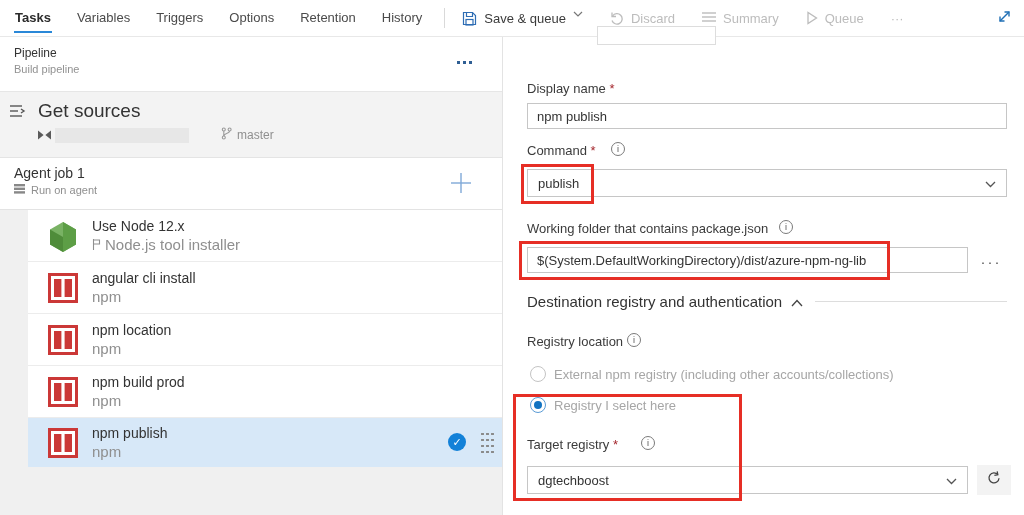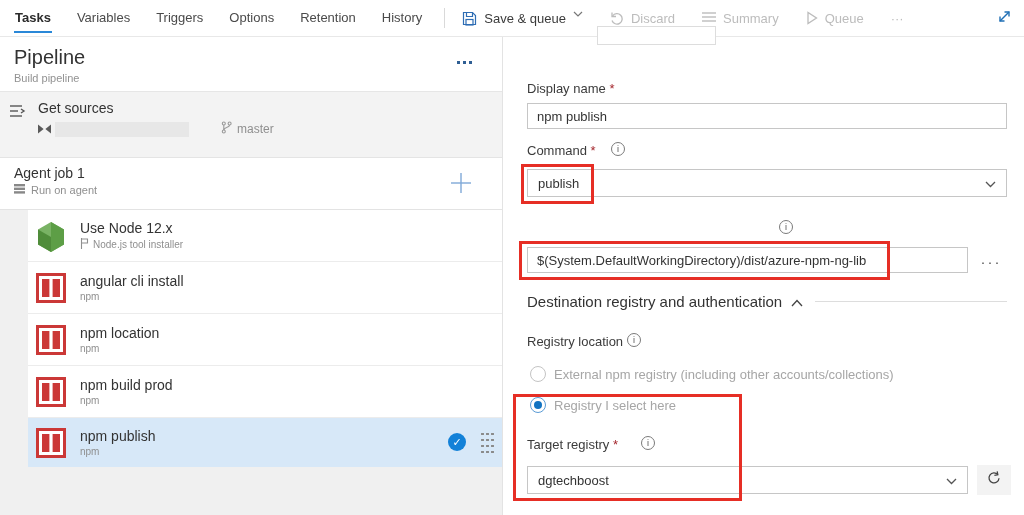--- a/index.html
+++ b/index.html
@@ -18,44 +18,44 @@
   .tb-item { display:flex; align-items:flex-start; gap:7px; font-size:13px; margin-right:27px; white-space:nowrap; cursor:pointer; }
   .tb-item.enabled { color:#3b3b3b; }
   .tb-item.disabled { color:#bcbcbc; cursor:default; }
   .tb-item svg { display:block; }
   .expand-btn { margin-left:auto; margin-right:12px; cursor:pointer; }
 
   
   .left { position:absolute; top:37px; left:0; width:503px; height:478px; background:#f0f0f0;
           border-right:1px solid #e3e3e3; }
   .pipeline-head { height:55px; background:#fff; border-bottom:1px solid #e6e6e6; position:relative; padding:9px 0 0 14px; }
-  .ph-title { font-size:20px; color:#333; }
+  .ph-title { font-size:12px; color:#333; }
   .ph-sub { font-size:11px; color:#929292; margin-top:3px; }
   .ph-menu { position:absolute; right:27px; top:21px; display:flex; gap:3px; cursor:pointer; padding:3px; }
   .ph-menu i { width:3px; height:3px; background:#2f5f94; display:block; }
 
   .get-sources { height:66px; background:#f3f3f3; border-bottom:1px solid #e4e4e4; position:relative; padding:8px 0 0 38px; }
   .gs-icon { position:absolute; left:9px; top:12px; }
-  .gs-title { font-size:14px; color:#333; }
+  .gs-title { font-size:19px; color:#333; }
   .gs-line2 { display:flex; align-items:center; margin-top:4px; gap:4px; }
   .redacted { width:134px; height:15px; background:#e7e7e7; }
   .gs-branch { display:flex; align-items:center; gap:5px; margin-left:28px; }
   .gs-branch-label { font-size:12px; color:#8f8f8f; }
 
   .agent-job { height:52px; background:#fff; border-bottom:1px solid #e3e3e3; position:relative; padding:7px 0 0 14px; }
   .aj-title { font-size:14px; color:#333; }
   .aj-sub { display:flex; gap:5px; align-items:center; font-size:11px; color:#8f8f8f; margin-top:3px; }
   .aj-add { position:absolute; right:30px; top:14px; cursor:pointer; }
 
   .task-row { margin-left:28px; height:52px; background:#fff; border-bottom:1px solid #ececec;
-              display:flex; align-items:center; position:relative; padding-left:8px; cursor:pointer; }
+              display:flex; align-items:center; position:relative; padding-left:20px; cursor:pointer; }
   .task-row.selected { background:#d7e8f8; height:49px; border-bottom:none; }
   .task-icon { width:30px; height:30px; margin-right:14px; flex:none; }
   .task-text .t { font-size:14px; color:#333; }
-  .task-text .s { font-size:10px; color:#8f8f8f; margin-top:2px; display:flex; align-items:center; gap:4px; }
+  .task-text .s { font-size:15px; color:#8f8f8f; margin-top:2px; display:flex; align-items:center; gap:4px; }
   .check-badge { position:absolute; right:36px; top:15px; width:18px; height:18px; border-radius:50%;
                  background:#1381d8; color:#fff; font-size:11px; line-height:18px; text-align:center; }
   .drag-handle { position:absolute; right:8px; top:12px; width:15px; height:27px;
                  background-image:radial-gradient(circle,#8a8a8a 1.1px,transparent 1.5px);
                  background-size:5px 6px; background-position:1px 1px; cursor:grab; }
 
   
   .right { position:absolute; top:37px; left:503px; width:521px; height:478px; background:#fff; z-index:2; }
   .partial-box { position:absolute; left:94px; top:-11px; width:119px; height:19px; background:#fff;
                  border:1px solid #ddd; z-index:5; }
@@ -326,20 +326,23 @@
     <div class="info-icon" style="left:108px; top:105px;">i</div>
     <div class="selectbox" style="left:24px; top:132px; width:480px;">
       <span>publish</span>
       <span class="chev">
         <svg width="11" height="7" viewBox="0 0 11 7" fill="none" stroke="#555" stroke-width="1.3">
             <polyline points="1,1 5.5,5.5 10,1"></polyline>
           </svg>
       </span>
     </div>
 
+    <div class="flabel" style="left:24px; top:184px;">
+      <span>Working folder that contains package.json</span>
+    </div>
     <div class="info-icon" style="left:276px; top:183px;">i</div>
     <input class="tinput" style="left: 24px; top: 210px; width: 441px;" value="$(System.DefaultWorkingDirectory)/dist/azure-npm-ng-lib">
     <div class="dots-btn">···</div>
 
     <div class="section-head">
       <span>Destination registry and authentication</span>
       <span>
         <svg width="12" height="8" viewBox="0 0 12 8" fill="none" stroke="#444" stroke-width="1.3">
             <polyline points="1,7 6,1.5 11,7"></polyline>
           </svg>

